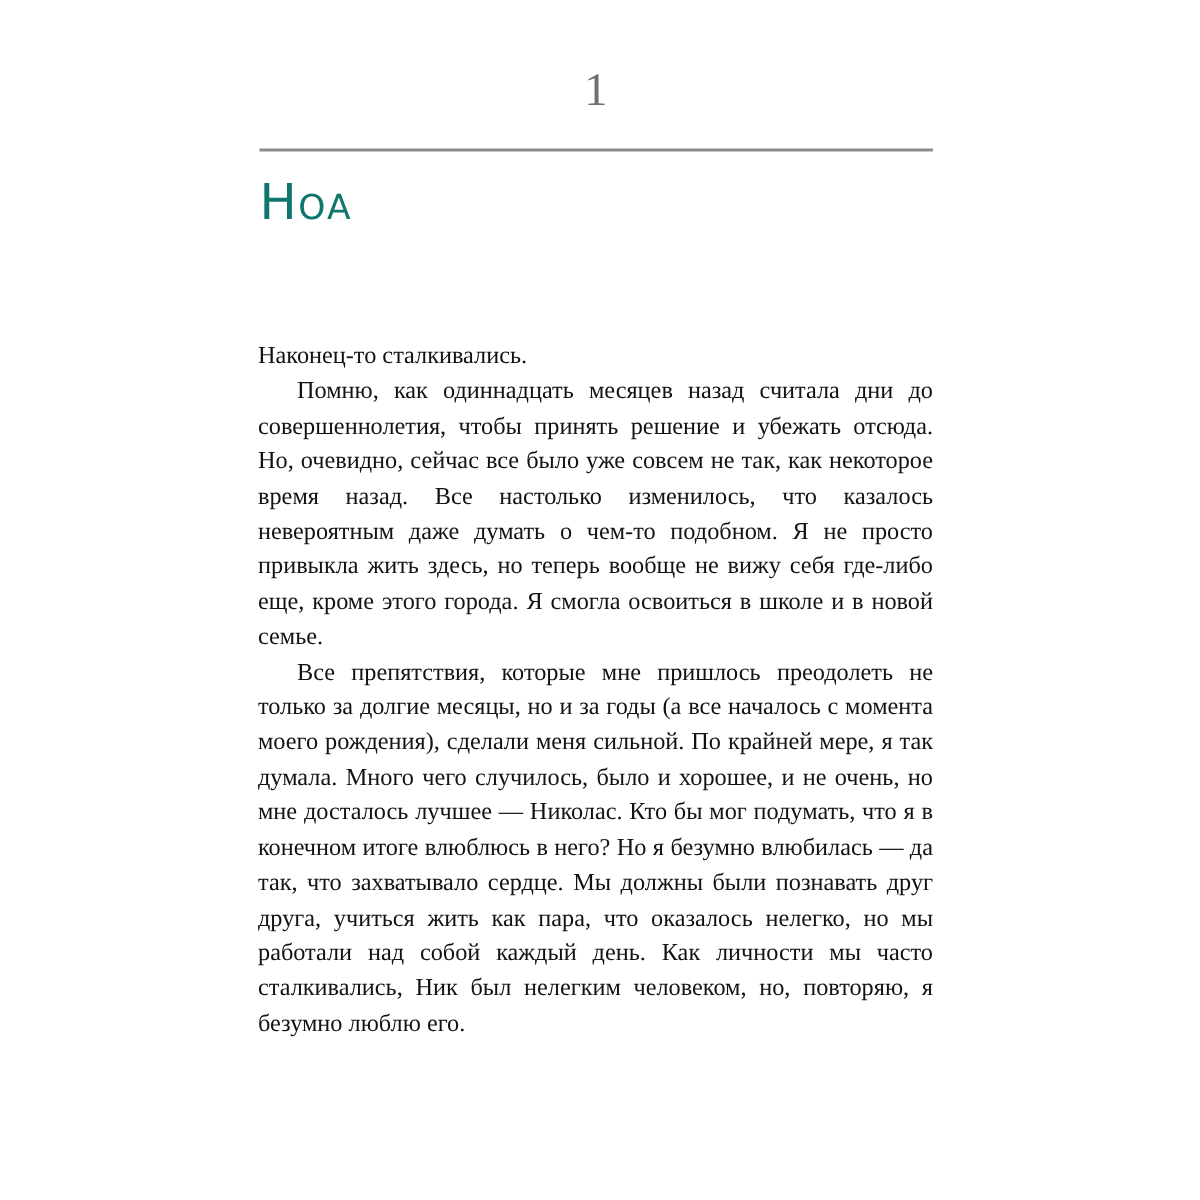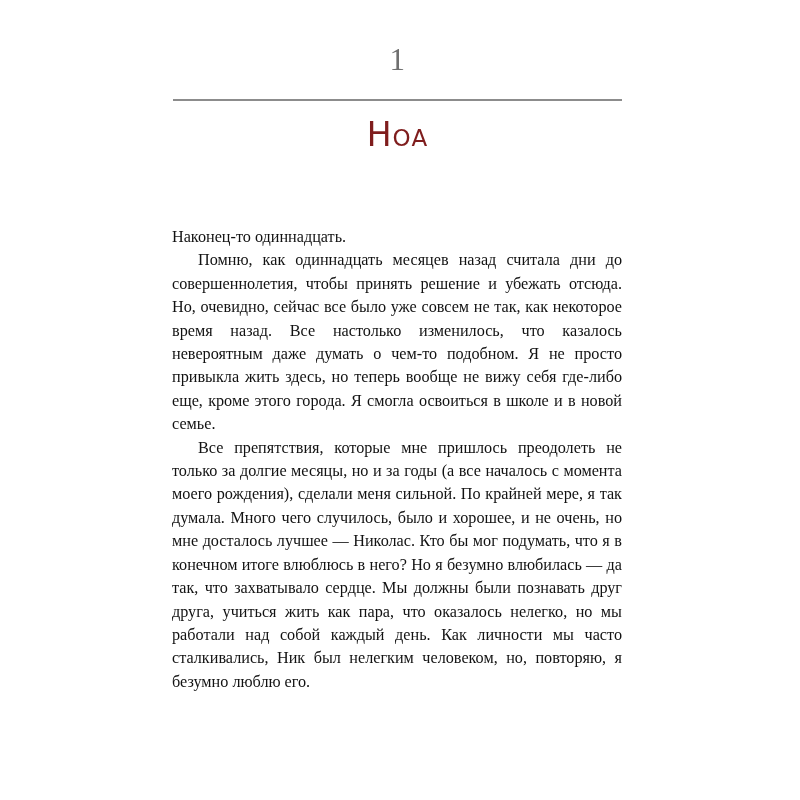--- a/index.html
+++ b/index.html
@@ -45,25 +45,25 @@
 
   .chapter-rule {
     margin-top: 19px;
     width: 449px;
     height: 2px;
     background: #8c8c8c;
   }
 
   .chapter-title {
     margin-top: 12px;
-    text-align: center;
+    text-align: left;
     font-family: "DejaVu Sans", "Liberation Sans", sans-serif;
     font-size: 33px;
     line-height: 44px;
-    color: #7f1d1d;
+    color: #0f766e;
     font-weight: 400;
     font-variant: small-caps;
     letter-spacing: 1px;
   }
 
   
   .body-text {
     position: absolute;
     left: 172px;
     top: 226px;
@@ -90,18 +90,18 @@
 
 <div class="page">
 
   <div class="chapter-head">
     <div class="chapter-number">1</div>
     <div class="chapter-rule"></div>
     <div class="chapter-title">Ноа</div>
   </div>
 
   <div class="body-text">
-    <p>Наконец-то одиннадцать.</p>
+    <p>Наконец-то сталкивались.</p>
     <p class="indent">Помню, как одиннадцать месяцев назад считала дни до совершеннолетия, чтобы принять решение и убежать отсюда. Но, очевидно, сейчас все было уже совсем не так, как некоторое время назад. Все настолько изменилось, что казалось невероятным даже думать о чем-то подобном. Я не просто привыкла жить здесь, но теперь вообще не вижу себя где-либо еще, кроме этого города. Я смогла освоиться в школе и в новой семье.</p>
     <p class="indent">Все препятствия, которые мне пришлось преодолеть не только за долгие месяцы, но и за годы (а все началось с момента моего рождения), сделали меня сильной. По крайней мере, я так думала. Много чего случилось, было и хорошее, и не очень, но мне досталось лучшее — Николас. Кто бы мог подумать, что я в конечном итоге влюблюсь в него? Но я безумно влюбилась — да так, что захватывало сердце. Мы должны были познавать друг друга, учиться жить как пара, что оказалось нелегко, но мы работали над собой каждый день. Как личности мы часто сталкивались, Ник был нелегким человеком, но, повторяю, я безумно люблю его.</p>
   </div>
 
 </div>
 
 </body></html>

